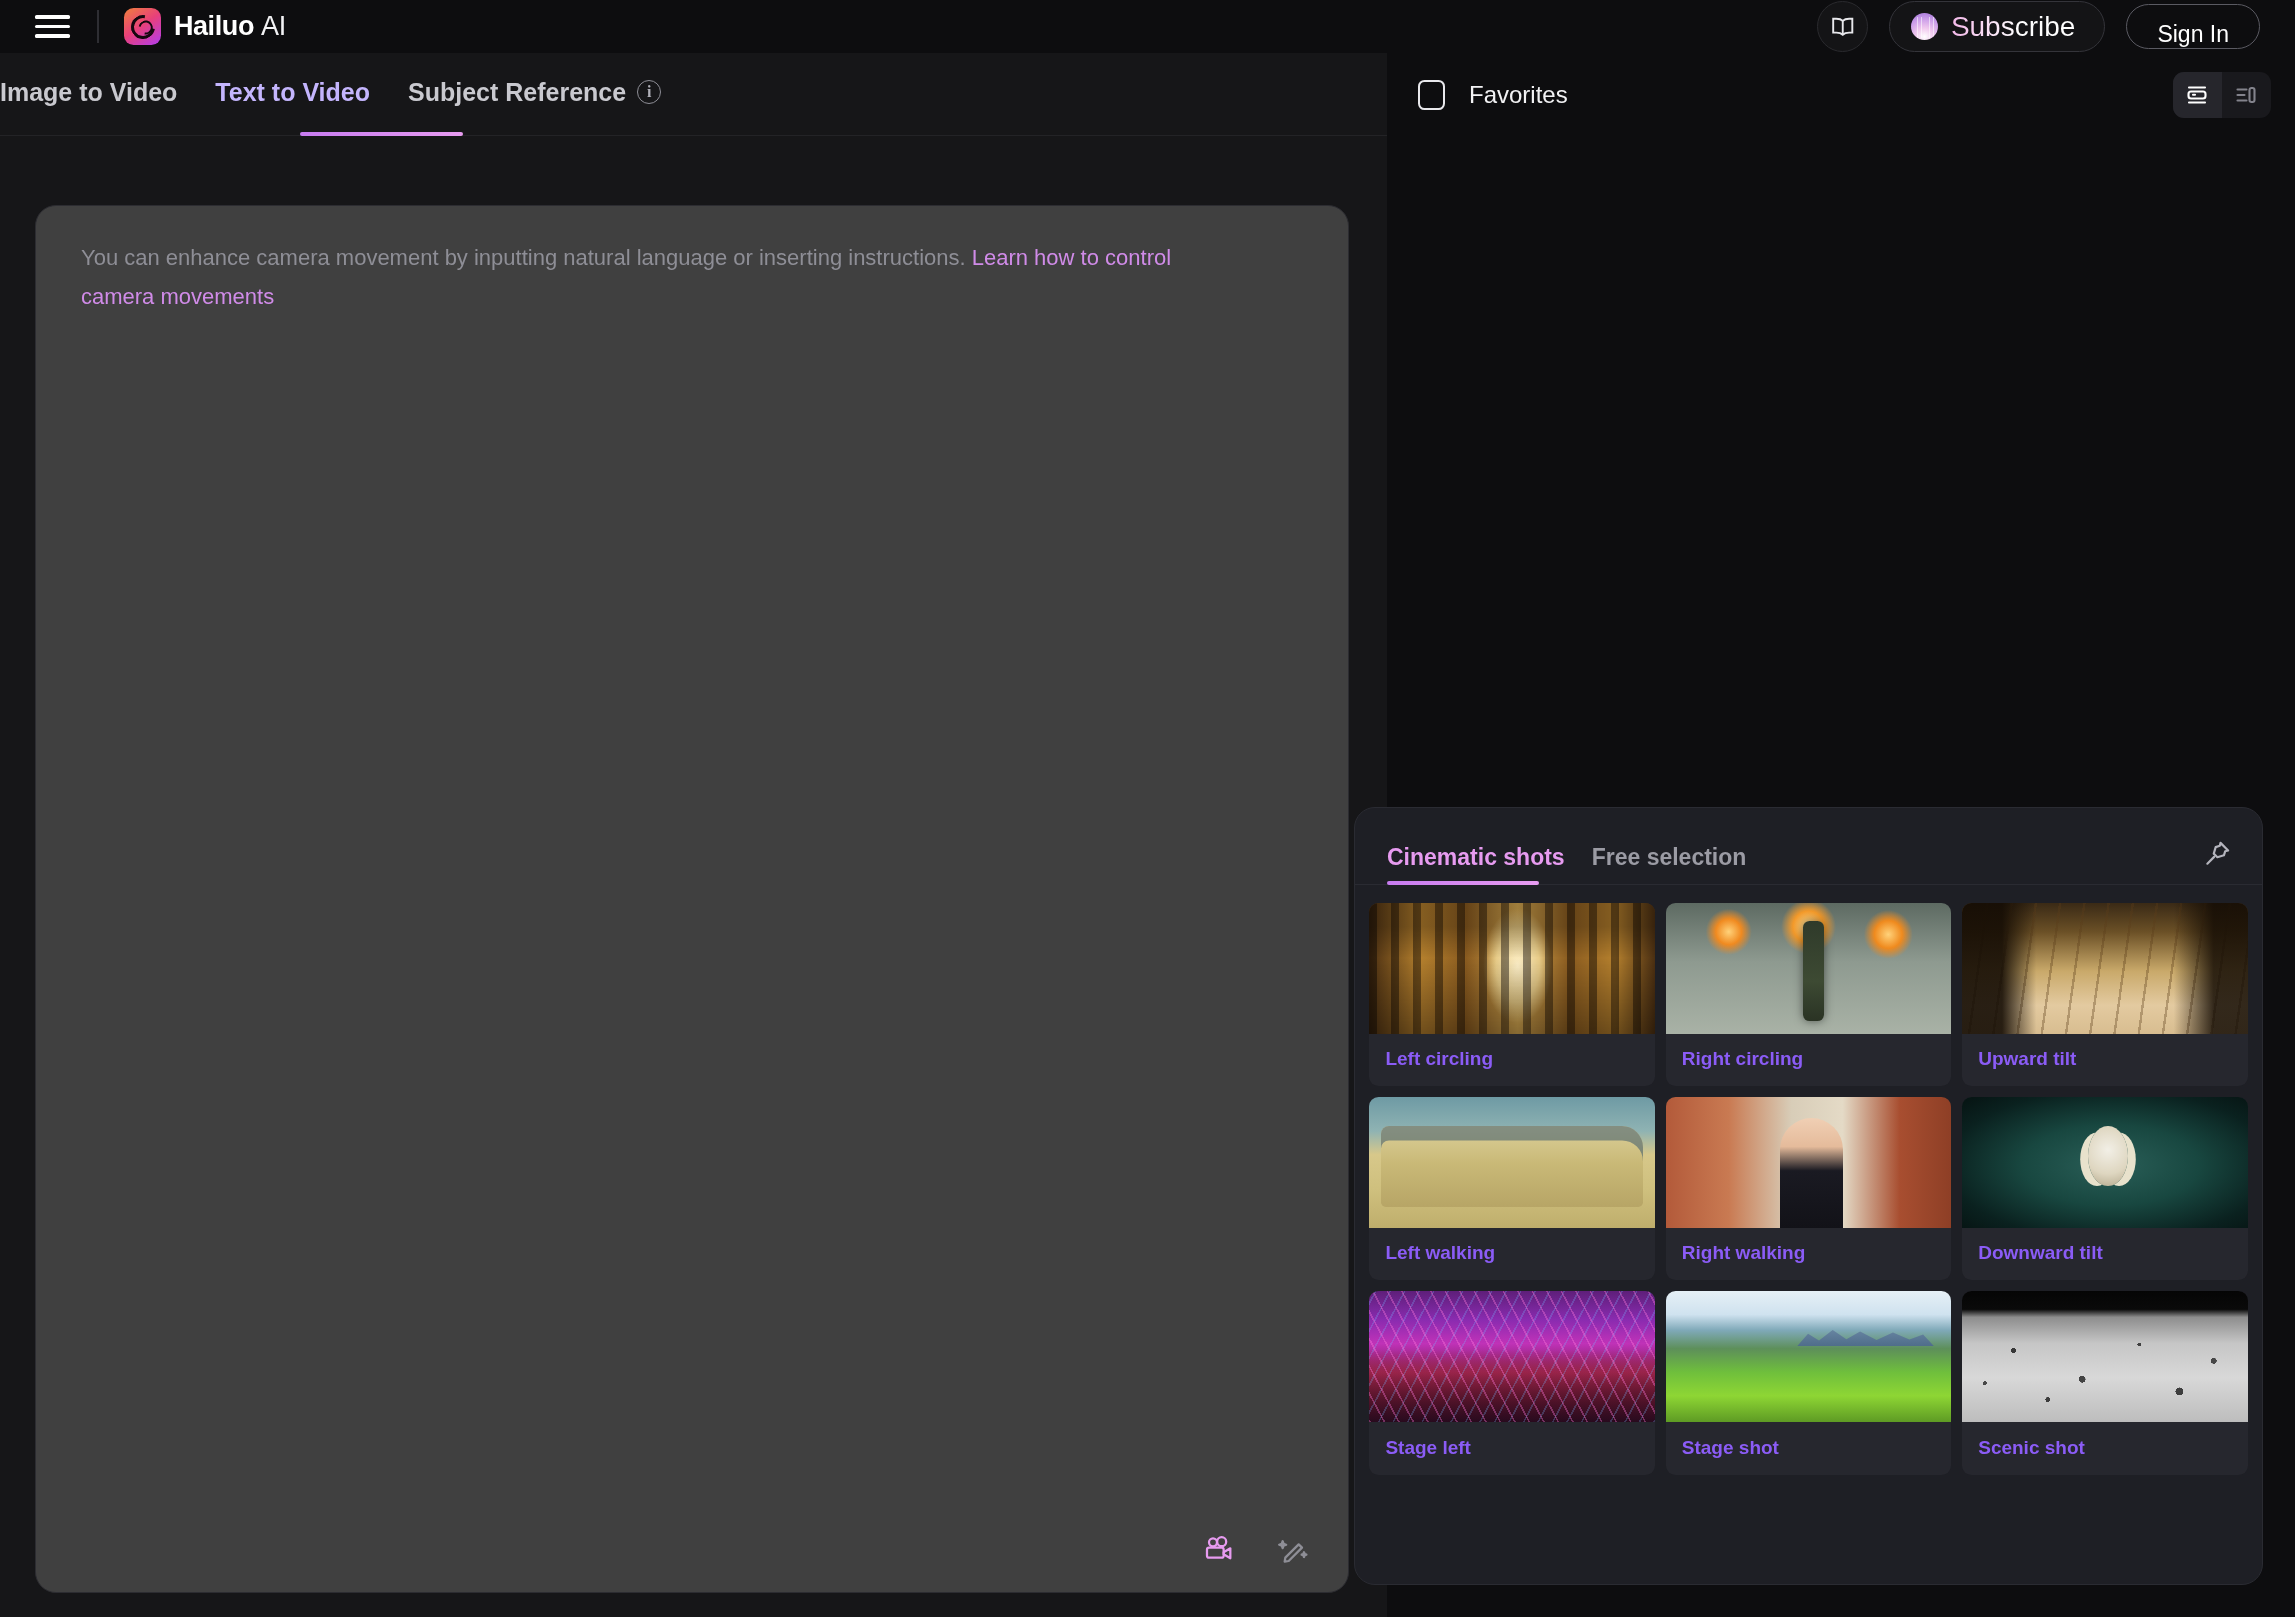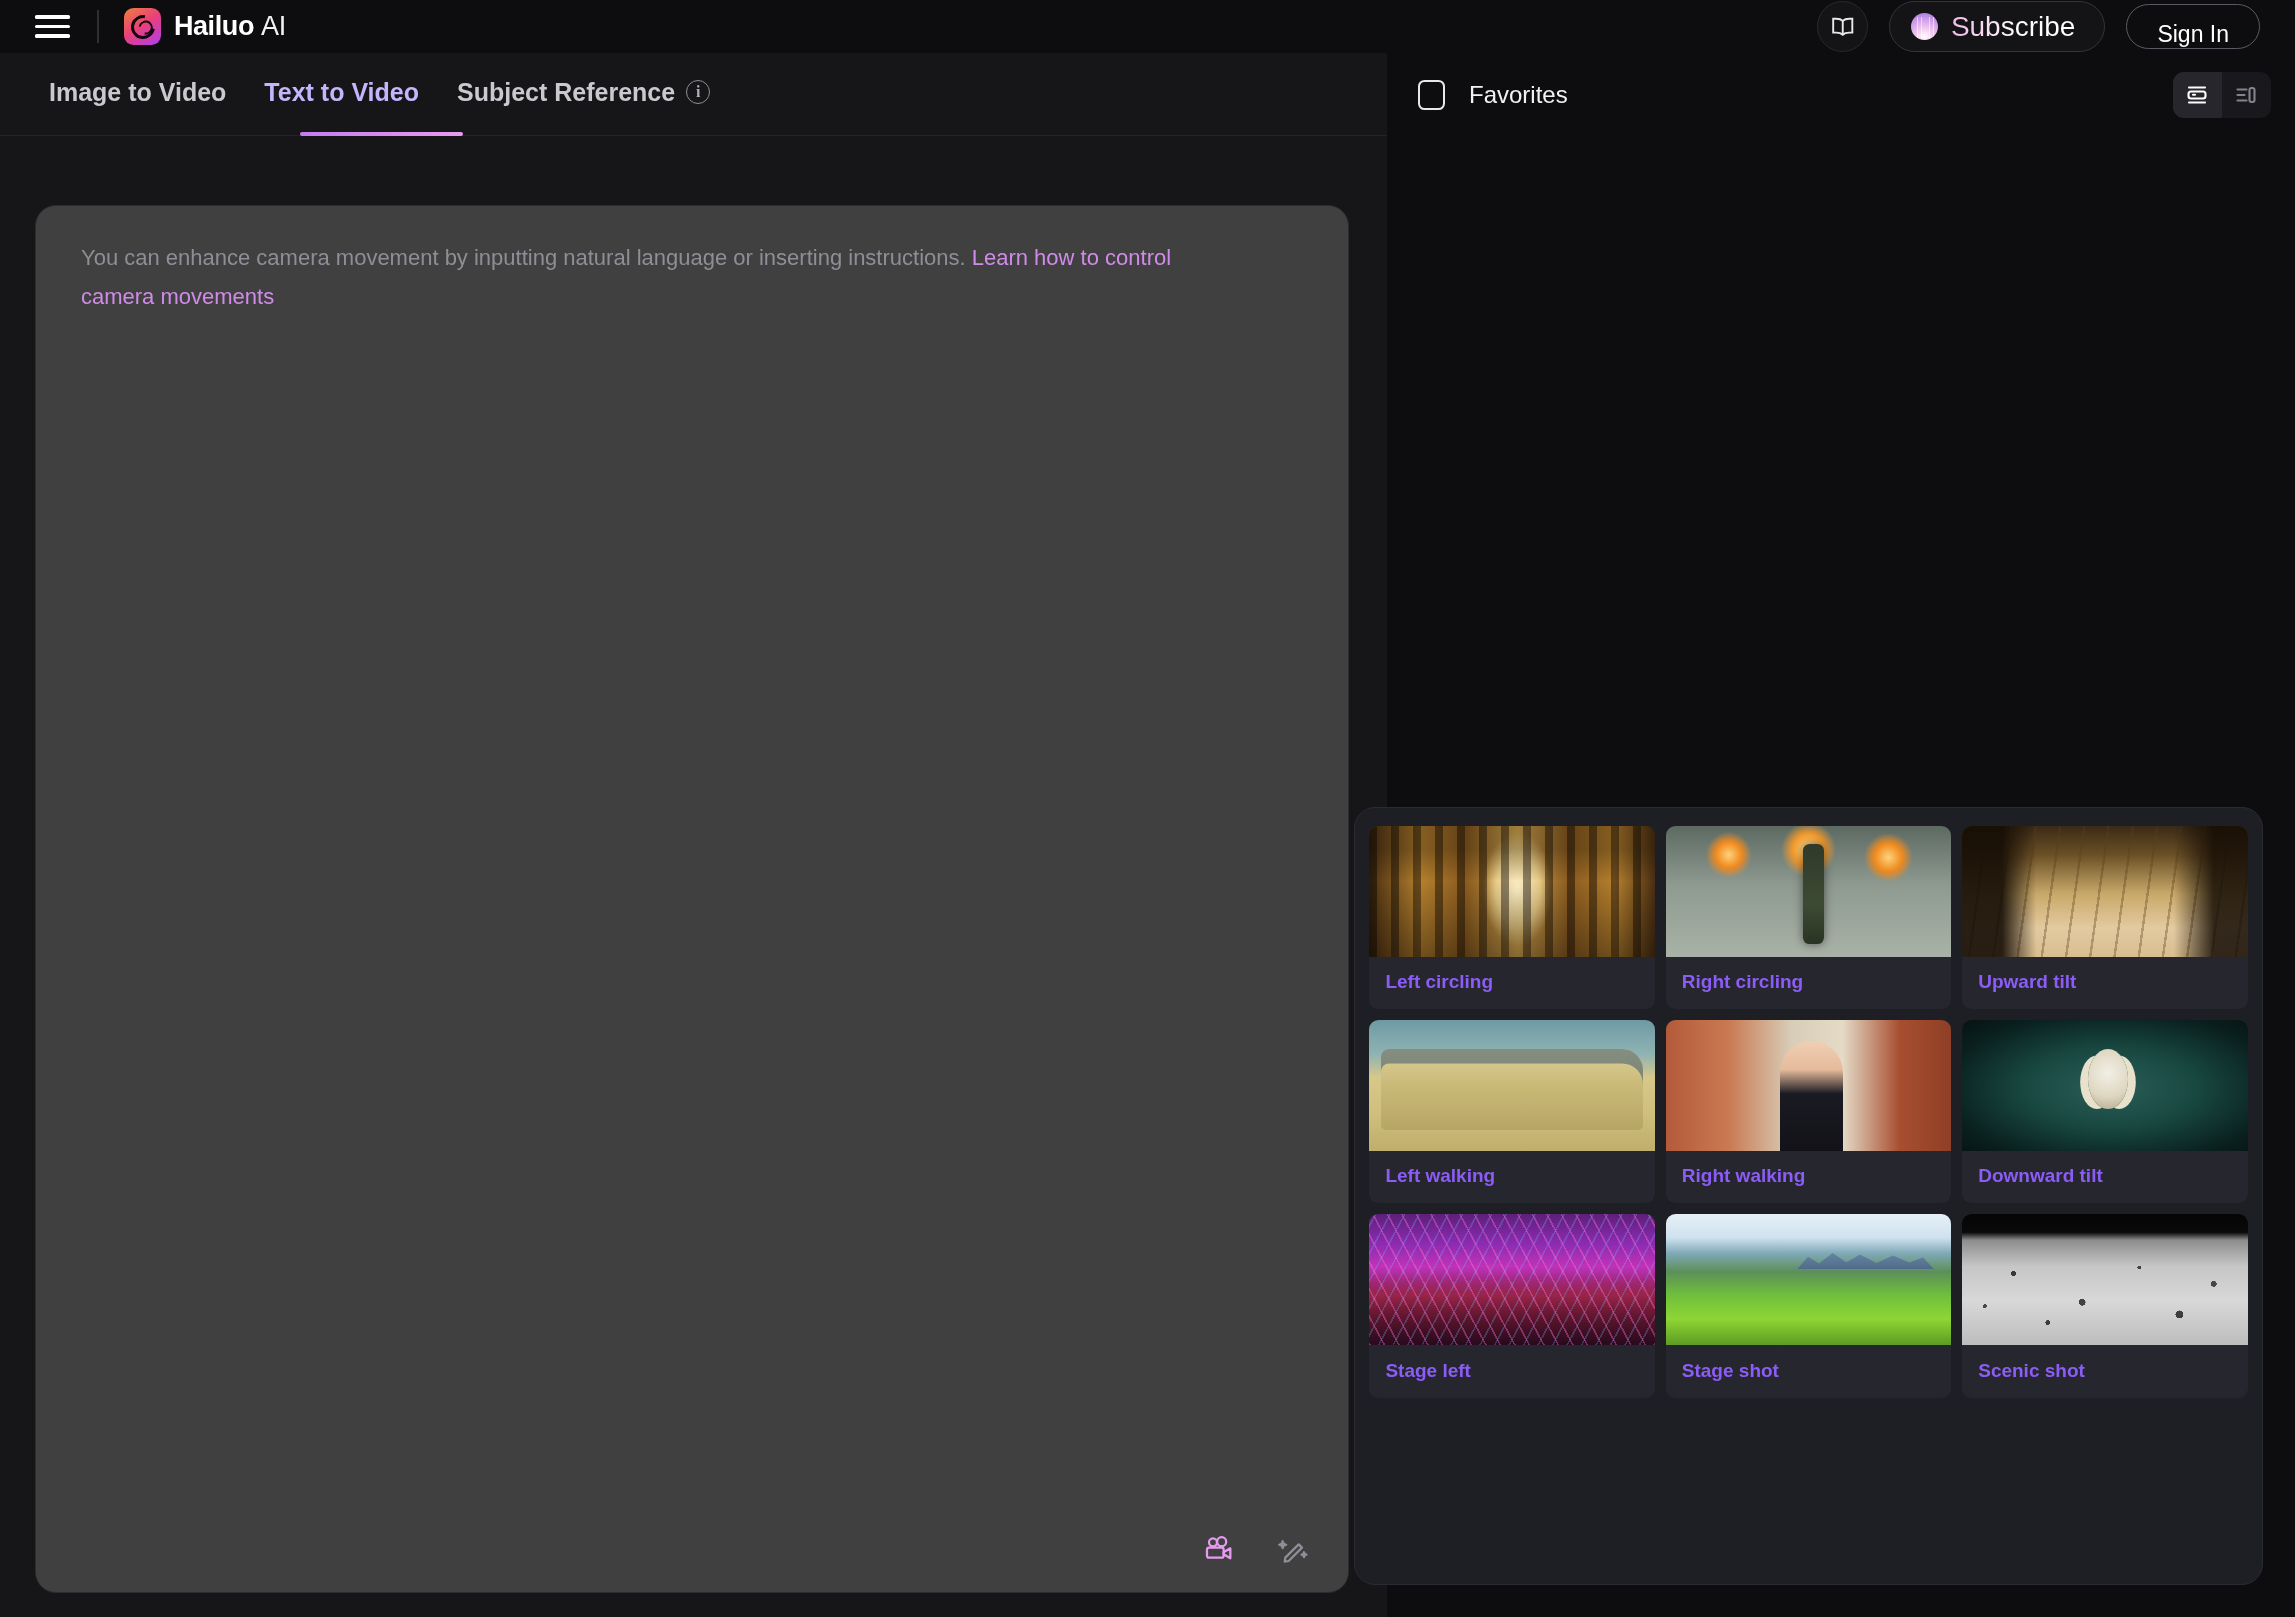--- a/index.html
+++ b/index.html
@@ -83,21 +83,21 @@
   }
 
   
   .left-pane {
     position:absolute; left:0; top:53px;
     width: 1387px; height: 1565px;
     background: #161618;
   }
   .tabs-row {
     height: 83px; display:flex; align-items:center;
-    padding-left: 49px; gap: 38px;
+    gap: 38px;
     border-bottom: 0.8px solid #232326;
     position: relative;
   }
   .tab {
     font-size: 25px; font-weight: 600; color: #c9c9cf;
     cursor:pointer; display:flex; align-items:center; gap:11px;
     padding-bottom: 3.2px;
   }
   .tab.active { color: #c4b5fd; }
   .tab-underline {
@@ -391,20 +391,35 @@
             <path d="M3.5 12h7"></path>
             <path d="M3.5 17.5h9"></path>
           <rect x="15.5" y="5" width="5" height="14" rx="2"></rect>
         </svg>
       </div>
     </div>
   </div>
 </div>
 
 <div class="shots-panel">
+  <div class="shots-head">
+    <div class="shot-tab active">
+      <span>Cinematic shots</span>
+    </div>
+    <div class="shot-tab">
+      <span>Free selection</span>
+    </div>
+    <div class="shot-tab-underline"></div>
+    <span class="pin-btn">
+      <svg width="29" height="29" viewBox="0 0 24 24" fill="none" stroke="#b4b4bd" stroke-width="1.8" stroke-linecap="round" stroke-linejoin="round">
+        <path d="M14.5 3.2l6.3 6.3-2.4.6-1.1 3.4-5.4 1.6-3-3 1.6-5.4 3.4-1.1z"></path>
+        <path d="M9.2 14.8L3.6 20.4"></path>
+      </svg>
+    </span>
+  </div>
 
   <div class="shots-grid">
     <div class="shot-card">
       <div class="shot-thumb th-gallery"></div>
       <div class="shot-name">Left circling</div>
     </div>
     <div class="shot-card">
       <div class="shot-thumb th-war"></div>
       <div class="shot-name">Right circling</div>
     </div>

